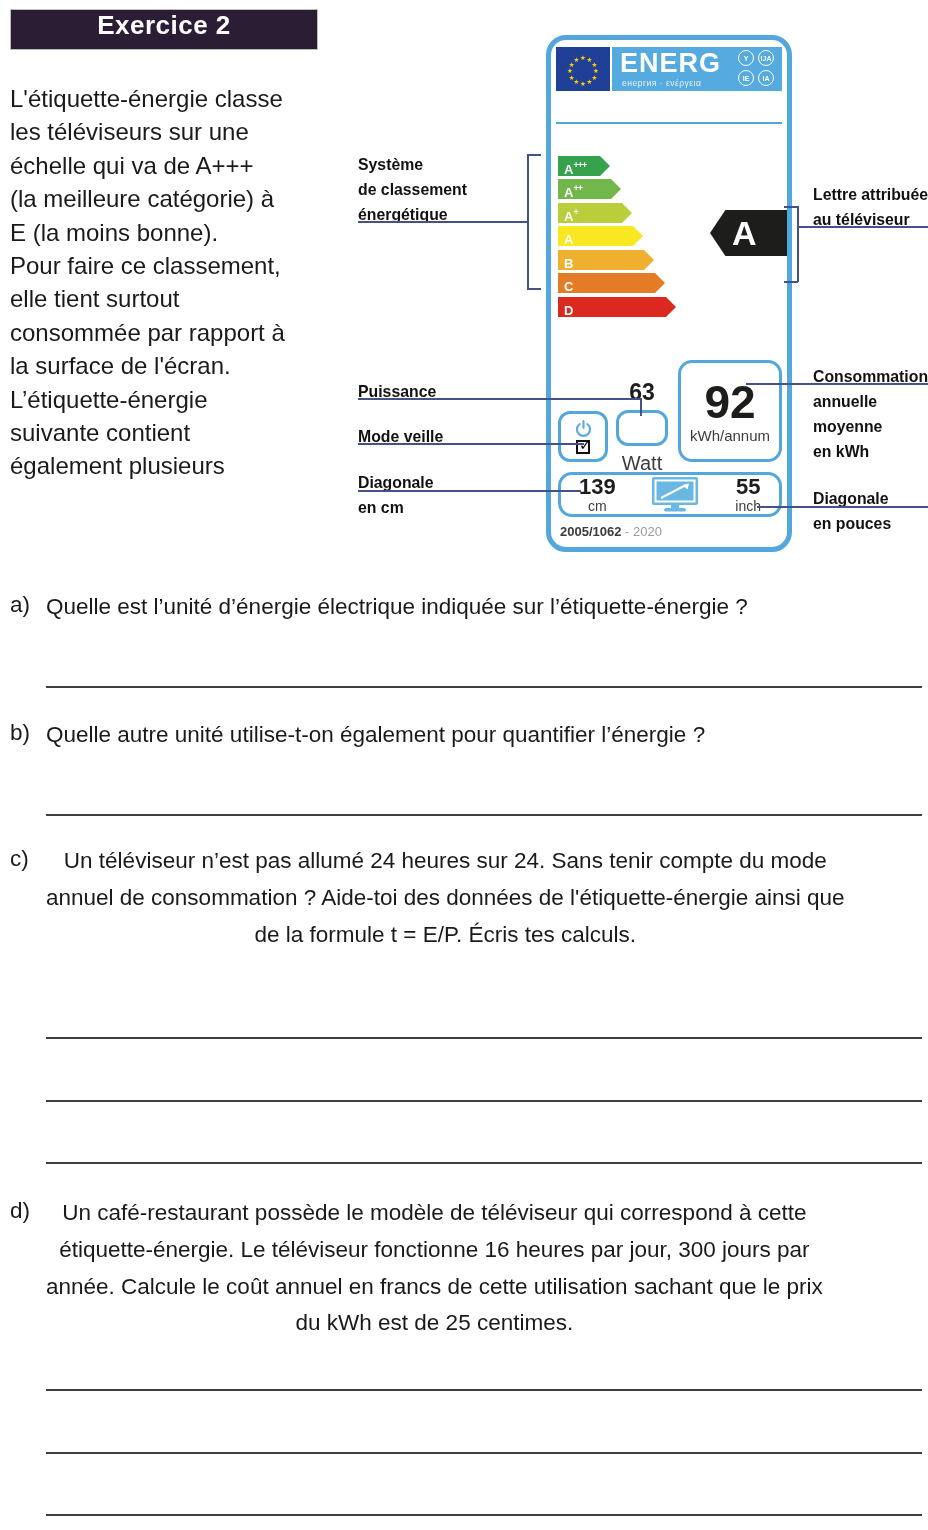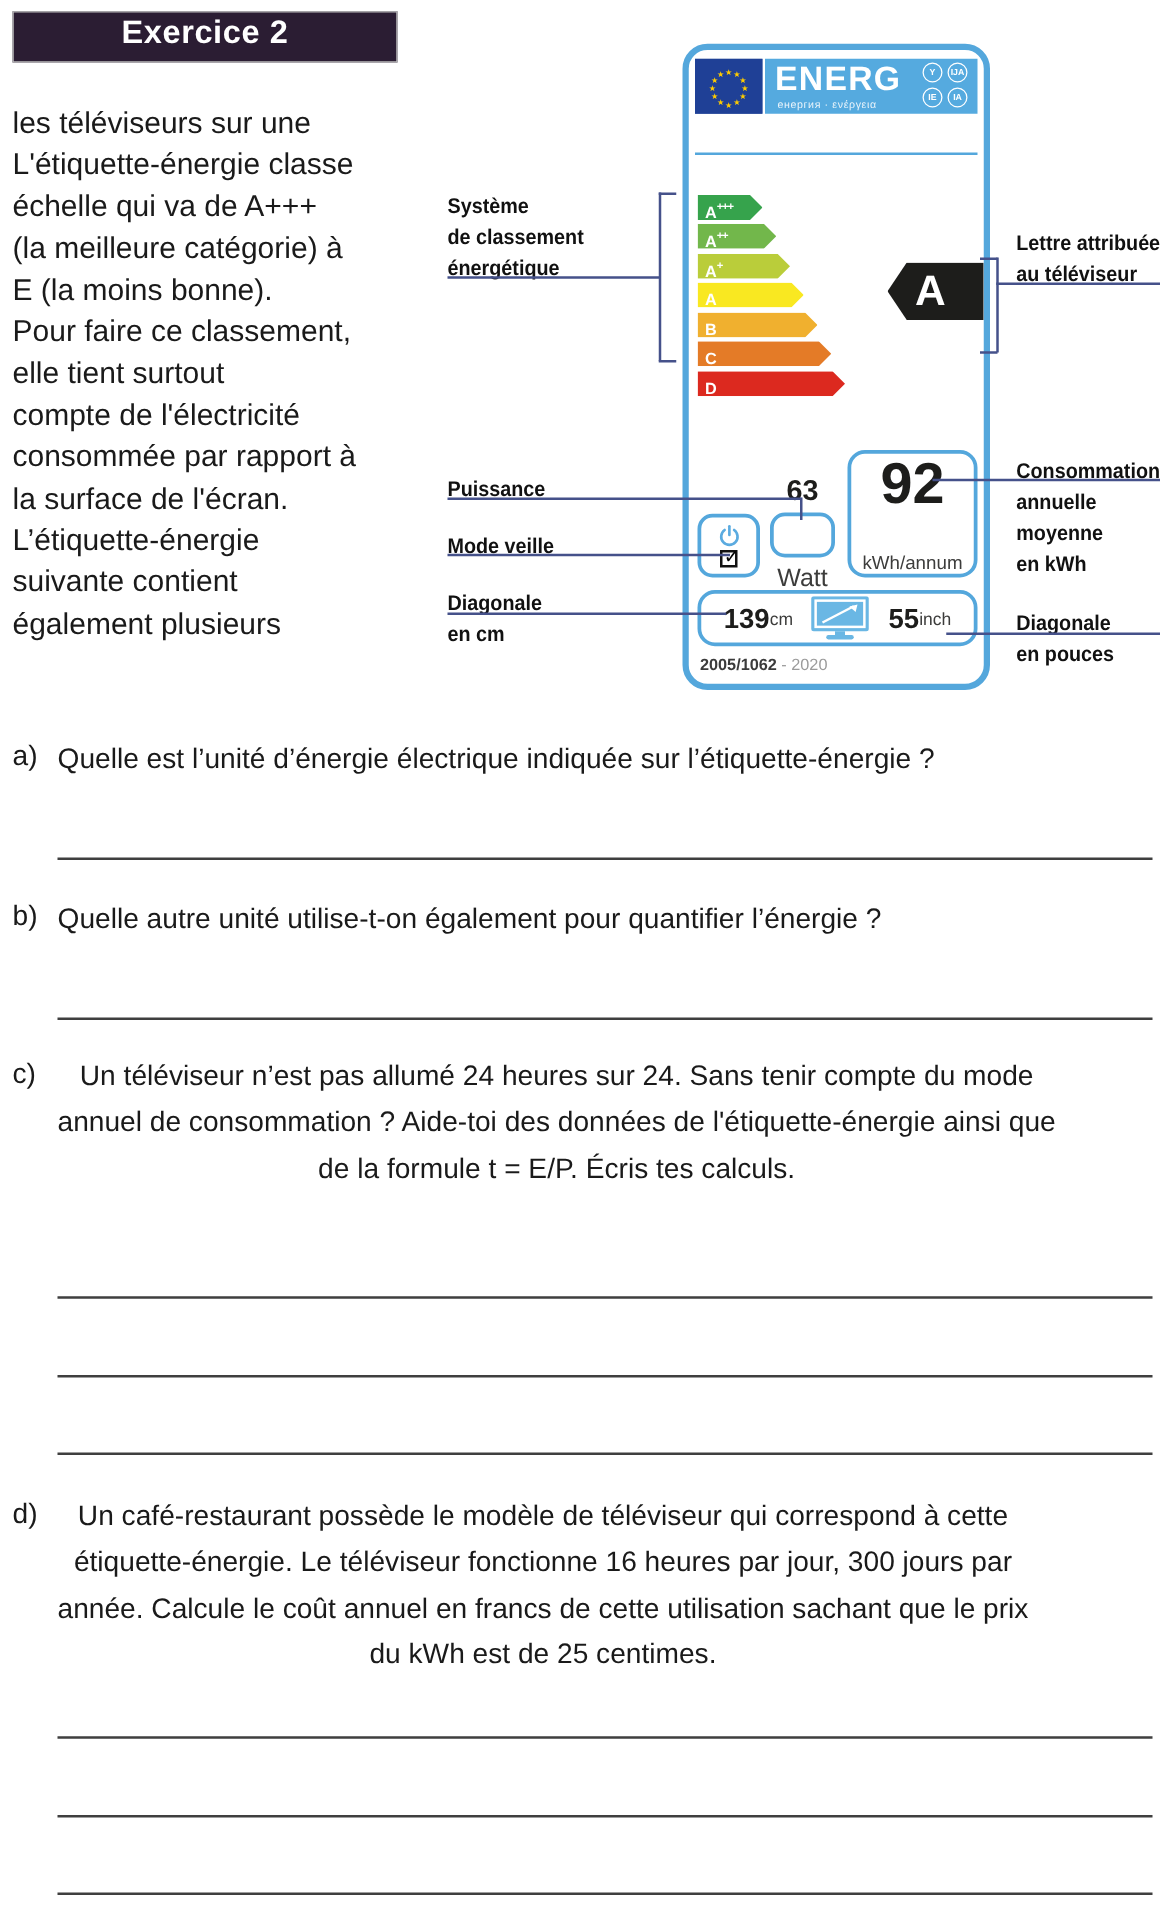--- a/index.html
+++ b/index.html
@@ -31,37 +31,37 @@
           clip-path:polygon(0 0,calc(100% - 10px) 0,100% 50%,calc(100% - 10px) 100%,0 100%);}
   .eclass .lbl{color:#fff;font-weight:bold;font-size:13px;line-height:20px;padding-left:6px;display:block;}
   .eclass sup{font-size:9px;position:relative;top:-1px;letter-spacing:-1px;}
 
   .black-arrow{position:absolute;left:159px;top:170px;width:77px;height:46px;background:#1d1d1b;
                clip-path:polygon(0 50%,20% 0,100% 0,100% 100%,20% 100%);
                display:flex;align-items:center;}
   .black-arrow span{color:#fff;font-weight:bold;font-size:34px;margin-left:22px;}
 
   .kwh-box{position:absolute;left:127px;top:320px;width:104px;height:102px;border:3px solid #54a7dc;
-           border-radius:14px;display:flex;flex-direction:column;align-items:center;justify-content:space-between;}
+           border-radius:14px;display:flex;flex-direction:column;align-items:center;justify-content:center;}
   .kwh-box .big{font-size:46px;font-weight:bold;color:#1d1d1b;line-height:46px;}
   .kwh-box .unit{font-size:15px;color:#3c3c3b;margin-top:2px;}
 
   .standby-box{position:absolute;left:7px;top:371px;width:50px;height:51px;border:3px solid #54a7dc;
                border-radius:12px;display:flex;flex-direction:column;align-items:center;justify-content:center;}
   .checkbox{position:relative;width:14px;height:14px;border:2.5px solid #111;background:#fff;margin-top:1px;}
   .checkbox .mark{position:absolute;left:1px;top:-6px;font-size:15px;font-weight:bold;color:#000;}
 
   .watt-box{position:absolute;left:65px;top:370px;width:52px;height:36px;border:3px solid #54a7dc;
             border-radius:12px;display:flex;flex-direction:column;align-items:center;justify-content:center;}
   .watt-box .big{font-size:23px;font-weight:bold;color:#1d1d1b;line-height:23px;}
   .watt-box .unit{font-size:20px;color:#3c3c3b;margin-top:48px;}
 
   .diag-box{position:absolute;left:7px;top:432px;width:224px;height:45px;border:3px solid #54a7dc;
             border-radius:14px;display:flex;align-items:center;justify-content:space-between;padding:0 18px;}
-  .diag-val{display:flex;flex-direction:row;align-items:center;line-height:1;}
+  .diag-val{display:flex;flex-direction:column;align-items:center;line-height:1;}
   .diag-val .big{font-size:22px;font-weight:bold;color:#1d1d1b;}
   .diag-val .unit{font-size:14px;color:#3c3c3b;margin-top:1px;}
 
   .reg{position:absolute;left:9px;top:484px;font-size:13px;}
   .reg .b{font-weight:bold;color:#3b3b3b;}
   .reg .g{color:#9b9b9b;}
 
   
   .ann{position:absolute;font-weight:bold;font-size:17px;line-height:25px;color:#111;
        transform:scaleX(.93);transform-origin:left top;white-space:nowrap;}
@@ -77,28 +77,27 @@
 </head>
 <body>
 
 <div id="page">
 
   <div class="ex-header">
     <span>Exercice 2</span>
   </div>
 
   <div class="intro">
+    <div>L'étiquette-énergie classe</div>
     <div>les téléviseurs sur une</div>
-    <div>L'étiquette-énergie classe</div>
     <div>échelle qui va de A+++</div>
     <div>(la meilleure catégorie) à</div>
     <div>E (la moins bonne).</div>
     <div>Pour faire ce classement,</div>
     <div>elle tient surtout</div>
-    <div>compte de l'électricité</div>
     <div>consommée par rapport à</div>
     <div>la surface de l'écran.</div>
     <div>L’étiquette-énergie</div>
     <div>suivante contient</div>
     <div>également plusieurs</div>
   </div>
 
   <div class="card">
 
     <svg class="eu-flag" style="position:absolute;left:5px;top:7px;" width="54" height="44" viewBox="0 0 54 44">

